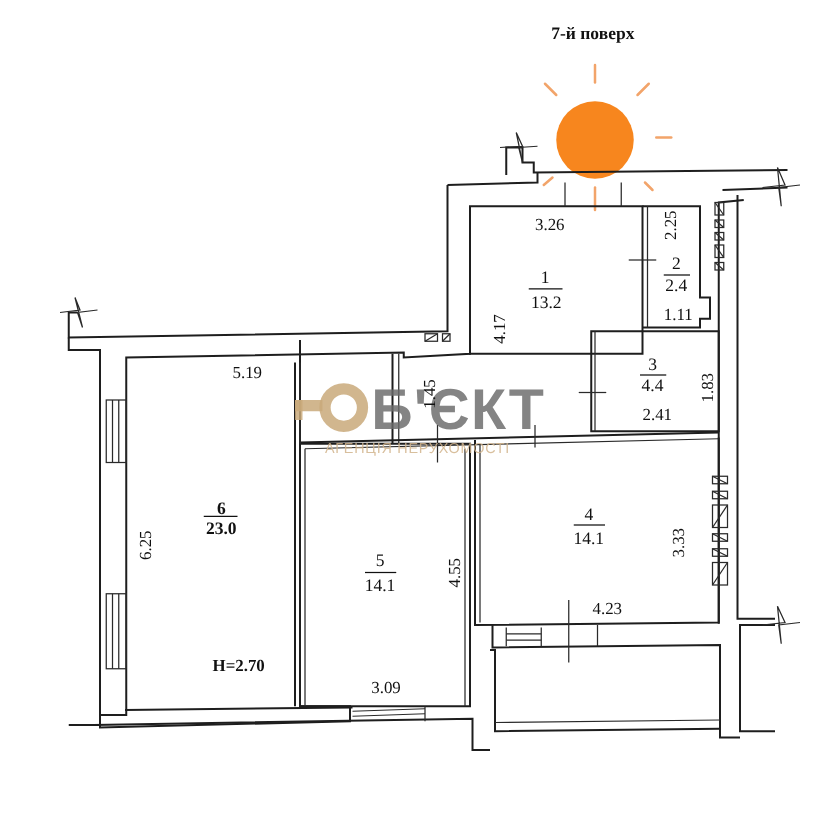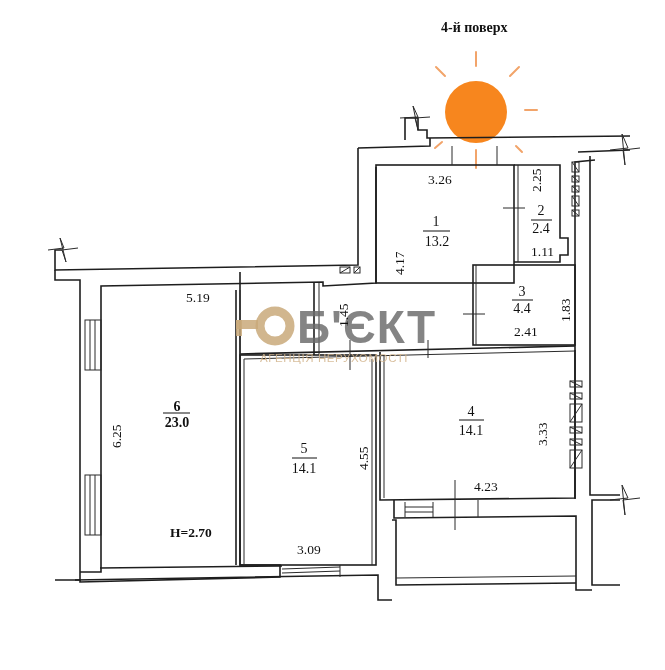--- a/index.html
+++ b/index.html
@@ -10,21 +10,21 @@
   .dim { font-family:"Liberation Serif","DejaVu Serif",serif; font-size:13.5px; fill:#111; }
   .rm { font-family:"Liberation Serif","DejaVu Serif",serif; font-size:14px; fill:#111; }
   .bold { font-weight:bold; }
   .floor-title { position:absolute; left:441px; top:20px; font-size:14px; font-weight:bold; color:#111; }
   .wm-main { font-family:"Liberation Sans","DejaVu Sans",sans-serif; font-weight:bold; font-size:46px; fill:#6a6a6a; opacity:0.82; letter-spacing:1px; }
   .wm-sub { font-family:"Liberation Sans","DejaVu Sans",sans-serif; font-size:11.5px; fill:#d2b48c; opacity:0.85; letter-spacing:0.6px; }
 </style>
 </head>
 <body>
 
-<div class="floor-title">4-й поверх</div>
+<div class="floor-title">7-й поверх</div>
 
 <svg id="plan" viewBox="0 0 665 670" xmlns="http://www.w3.org/2000/svg">
 
   <g>
     <circle cx="476" cy="112" r="31" fill="#f7861e"></circle>
     <g stroke="#f2a46a" stroke-width="2" stroke-linecap="round">
       <line x1="476" y1="52" x2="476" y2="66"></line>
       <line x1="436" y1="67" x2="445" y2="76"></line>
       <line x1="519" y1="67" x2="510" y2="76"></line>
       <line x1="525" y1="110" x2="537" y2="110"></line>

